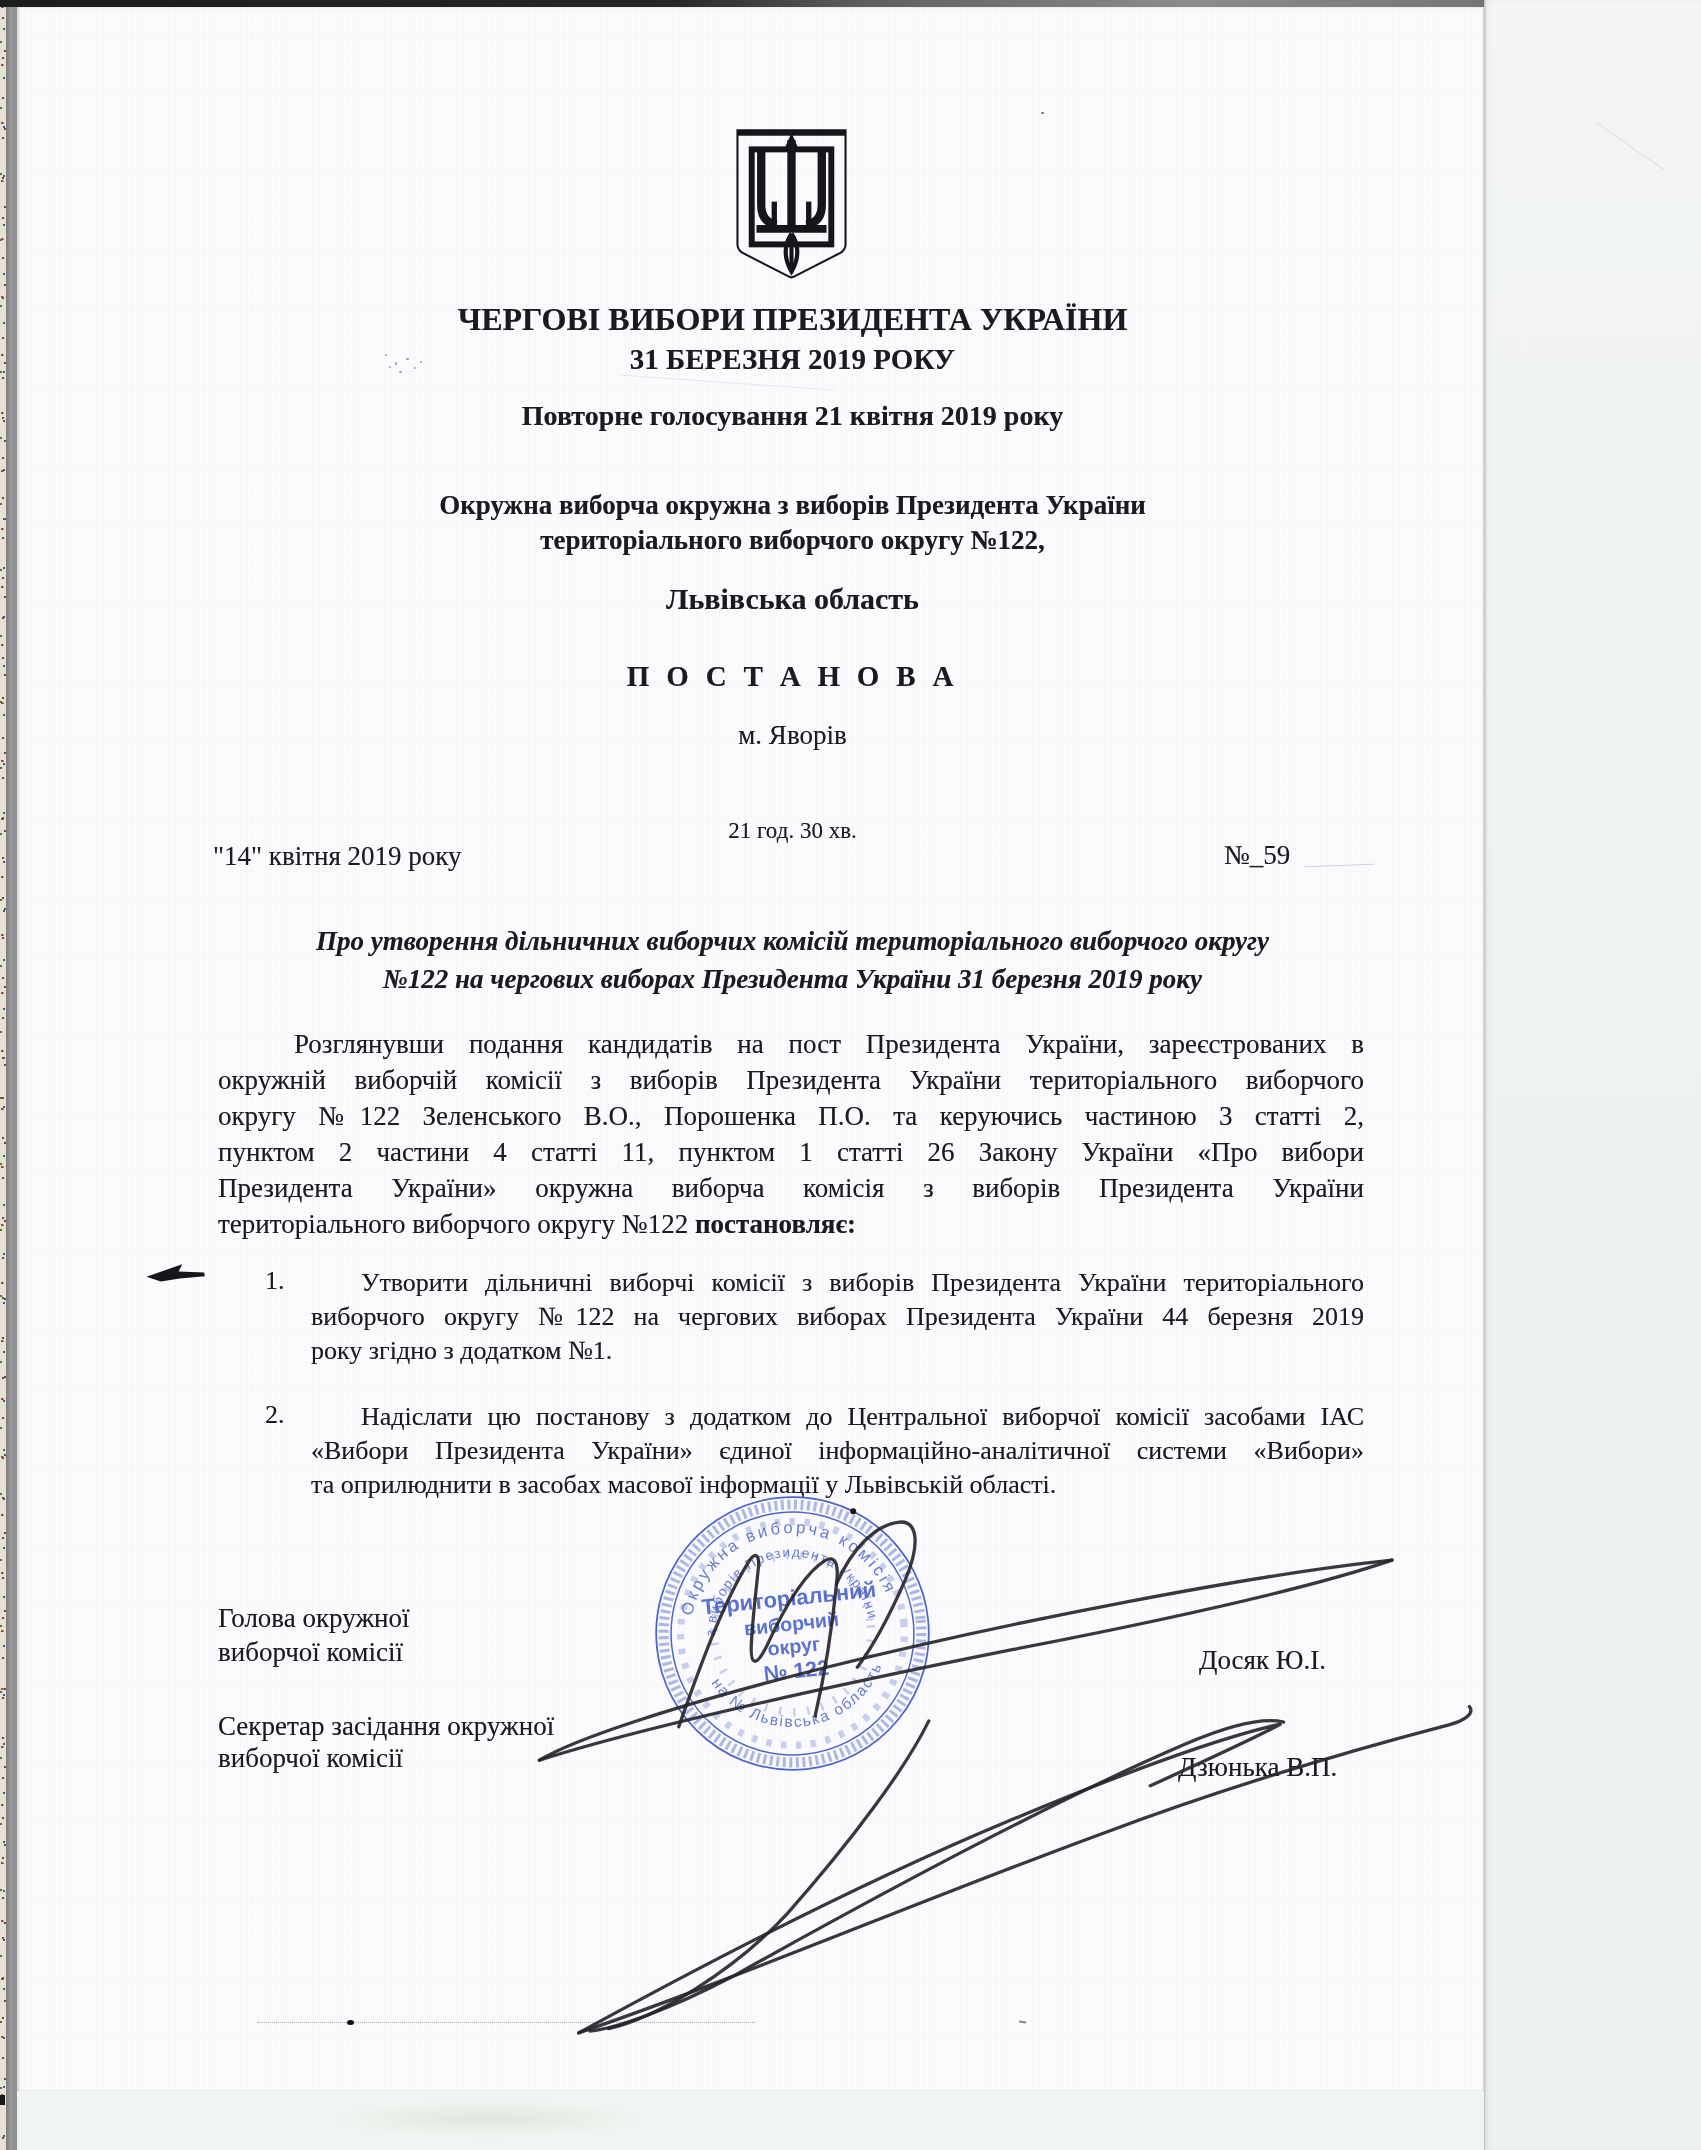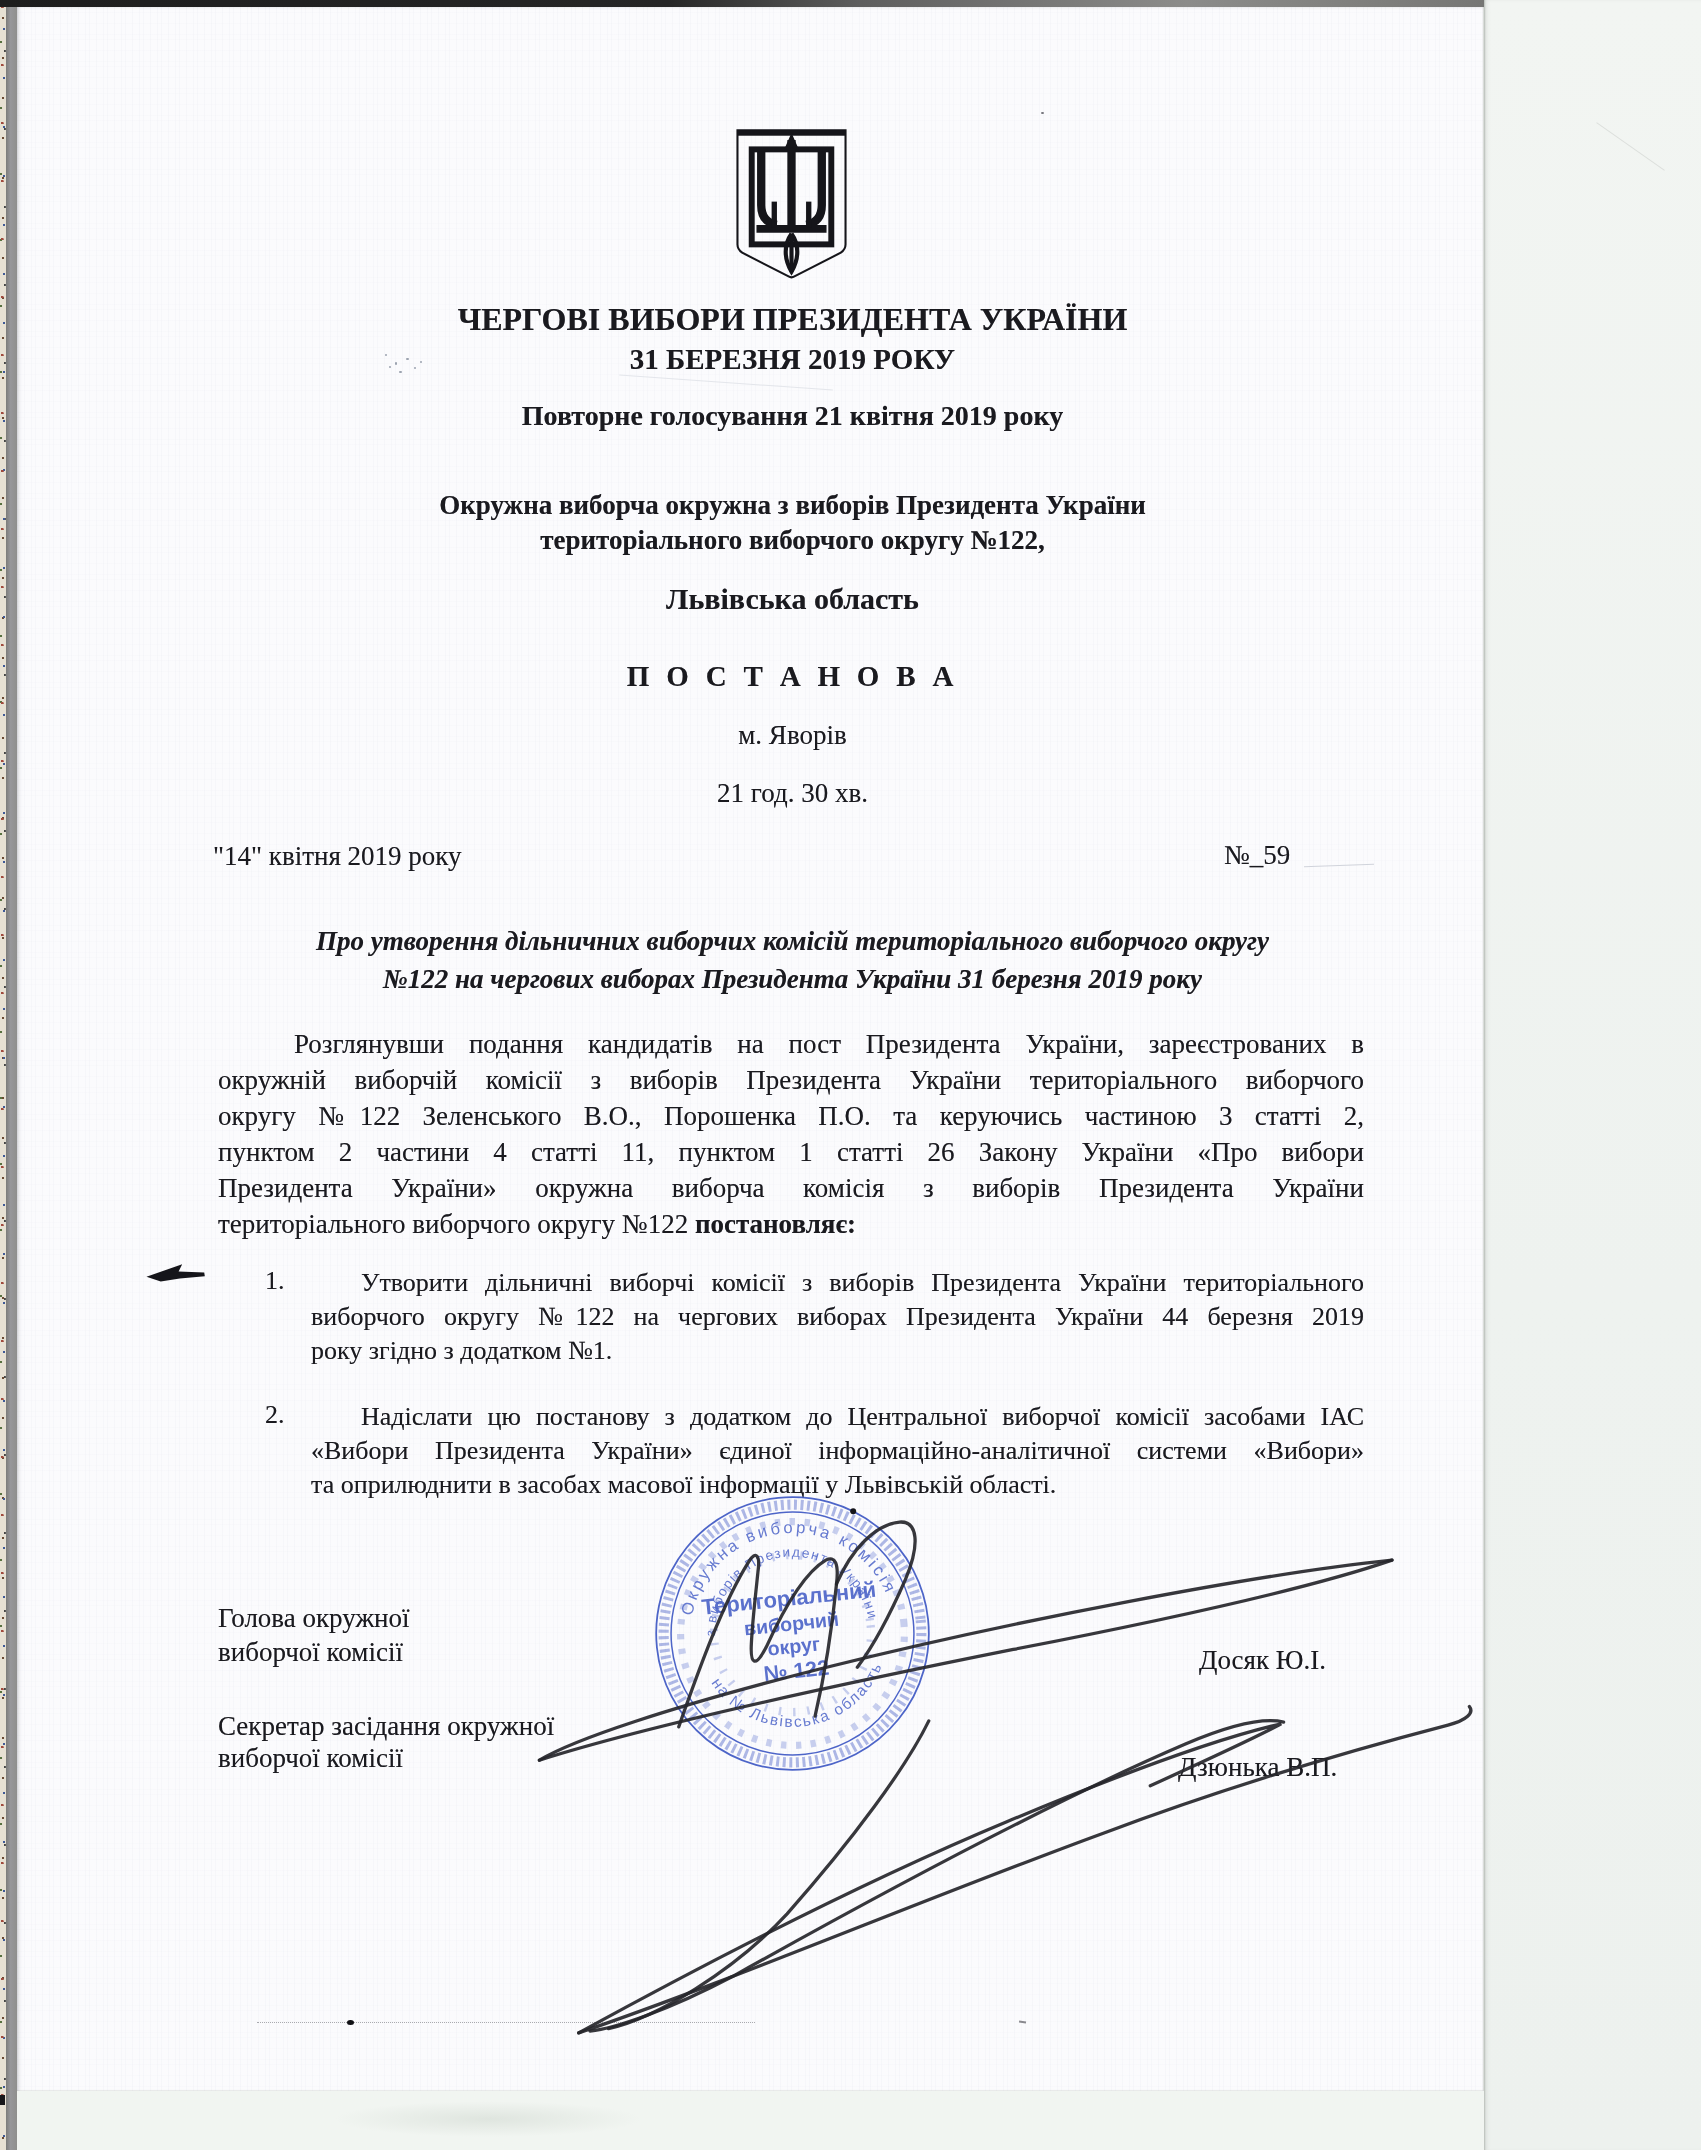--- a/index.html
+++ b/index.html
@@ -44,21 +44,21 @@
   
   .center-line{left:218px;width:1149px;text-align:center;}
   #title1{top:301px;font-size:32px;}
   #title2{top:343px;font-size:29px;}
   #runoff{top:400px;font-size:28px;}
   #comm1{top:490px;font-size:27px;}
   #comm2{top:525px;font-size:27px;}
   #comm3{top:559px;font-size:30px;margin-top:23px;}
   #doctype{top:660px;font-size:29px;letter-spacing:4.8px;}
   #city{top:720px;font-size:27px;}
-  #time{top:778px;font-size:27px;}
+  #time{top:818px;font-size:23px;}
   #date{left:213px;top:841px;font-size:27px;}
   #number{left:1224px;top:840px;font-size:27px;}
   #subject{left:218px;top:922px;width:1149px;text-align:center;font-size:27px;line-height:38px;font-style:italic;}
   
   #preamble{left:218px;top:1026px;width:1146px;font-size:27px;}
   #preamble .ln{height:36px;line-height:36px;text-align:justify;text-align-last:justify;overflow:visible;white-space:nowrap0;}
   #preamble .ln.first{text-indent:76px;}
   #preamble .ln.last{text-align:left;text-align-last:left;}
   
   .item-num{left:265px;font-size:26px;}

